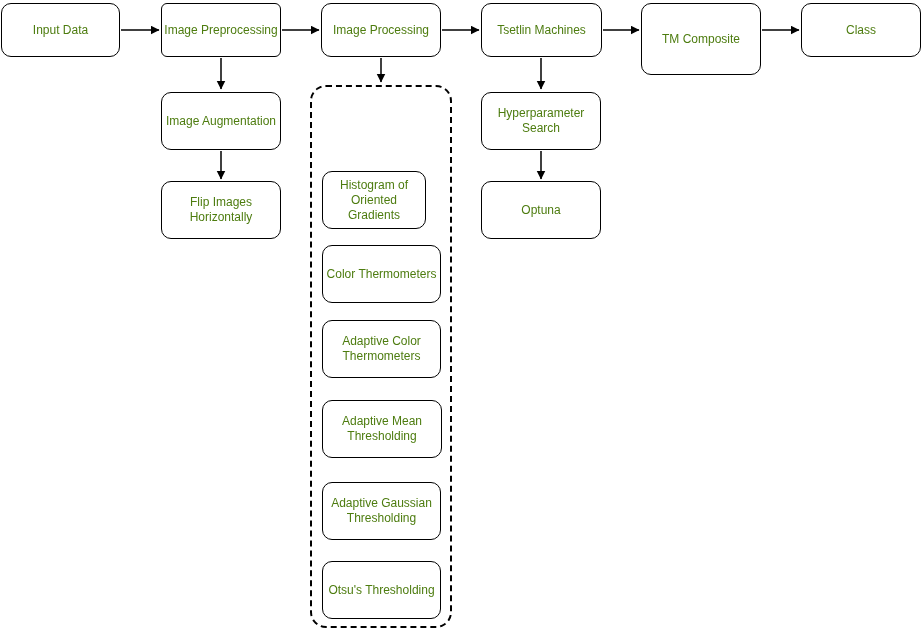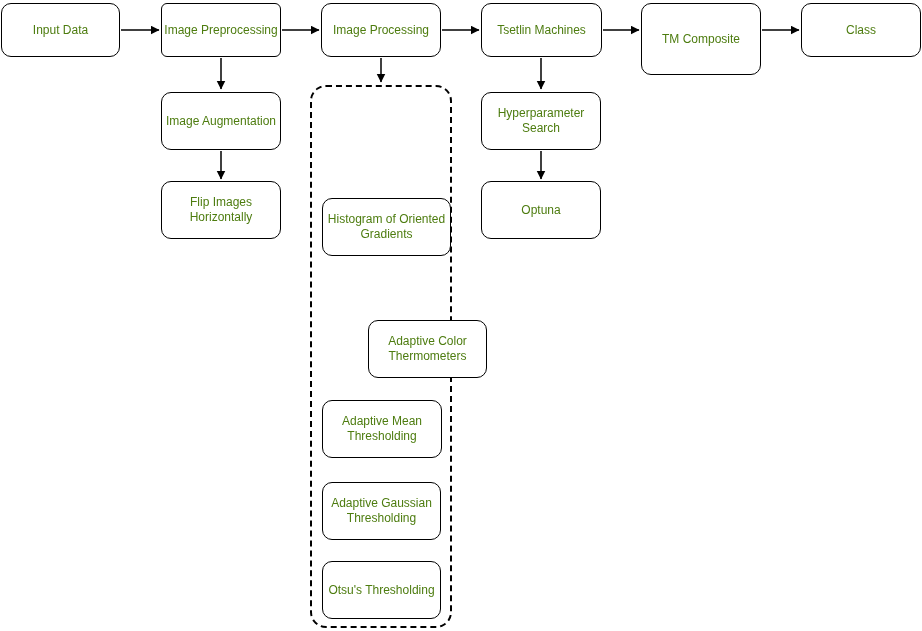--- a/index.html
+++ b/index.html
@@ -70,22 +70,23 @@
   <div class="node" style="left:1px; top:3px; width:119px; height:54px;">Input Data</div>
   <div class="node" style="left:161px; top:3px; width:120px; height:54px;border-radius:6px;">Image Preprocessing</div>
   <div class="node" style="left:321px; top:3px; width:120px; height:54px;">Image Processing</div>
   <div class="node" style="left:481px; top:3px; width:121px; height:54px;">Tsetlin Machines</div>
   <div class="node" style="left:641px; top:3px; width:120px; height:72px;">TM Composite</div>
   <div class="node" style="left:801px; top:3px; width:120px; height:54px;">Class</div>
 
   <div class="node" style="left:161px; top:92px; width:120px; height:58px;">Image Augmentation</div>
   <div class="node" style="left:161px; top:181px; width:120px; height:58px;">Flip Images Horizontally</div>
 
-  <div class="node" style="left:322px; top:171px; width:129px; height:58px;margin-top:27px;">Histogram of Oriented Gradients</div>
-  <div class="node" style="left:322px; top:320px; width:119px; height:58px;margin-left:46px;">Adaptive Color Thermometers</div>
+  <div class="node" style="left:322px; top:171px; width:104px; height:58px;">Histogram of Oriented Gradients</div>
+  <div class="node" style="left:322px; top:245px; width:119px; height:58px;">Color Thermometers</div>
+  <div class="node" style="left:322px; top:320px; width:119px; height:58px;">Adaptive Color Thermometers</div>
   <div class="node" style="left:322px; top:400px; width:120px; height:58px;">Adaptive Mean Thresholding</div>
   <div class="node" style="left:322px; top:482px; width:119px; height:58px;">Adaptive Gaussian Thresholding</div>
   <div class="node" style="left:322px; top:561px; width:119px; height:58px;">Otsu's Thresholding</div>
 
   <div class="node" style="left:481px; top:181px; width:120px; height:58px;">Optuna</div>
   <div class="node" style="left:481px; top:92px; width:120px; height:58px;">Hyperparameter Search</div>
 
 </div>
 
 </body></html>

